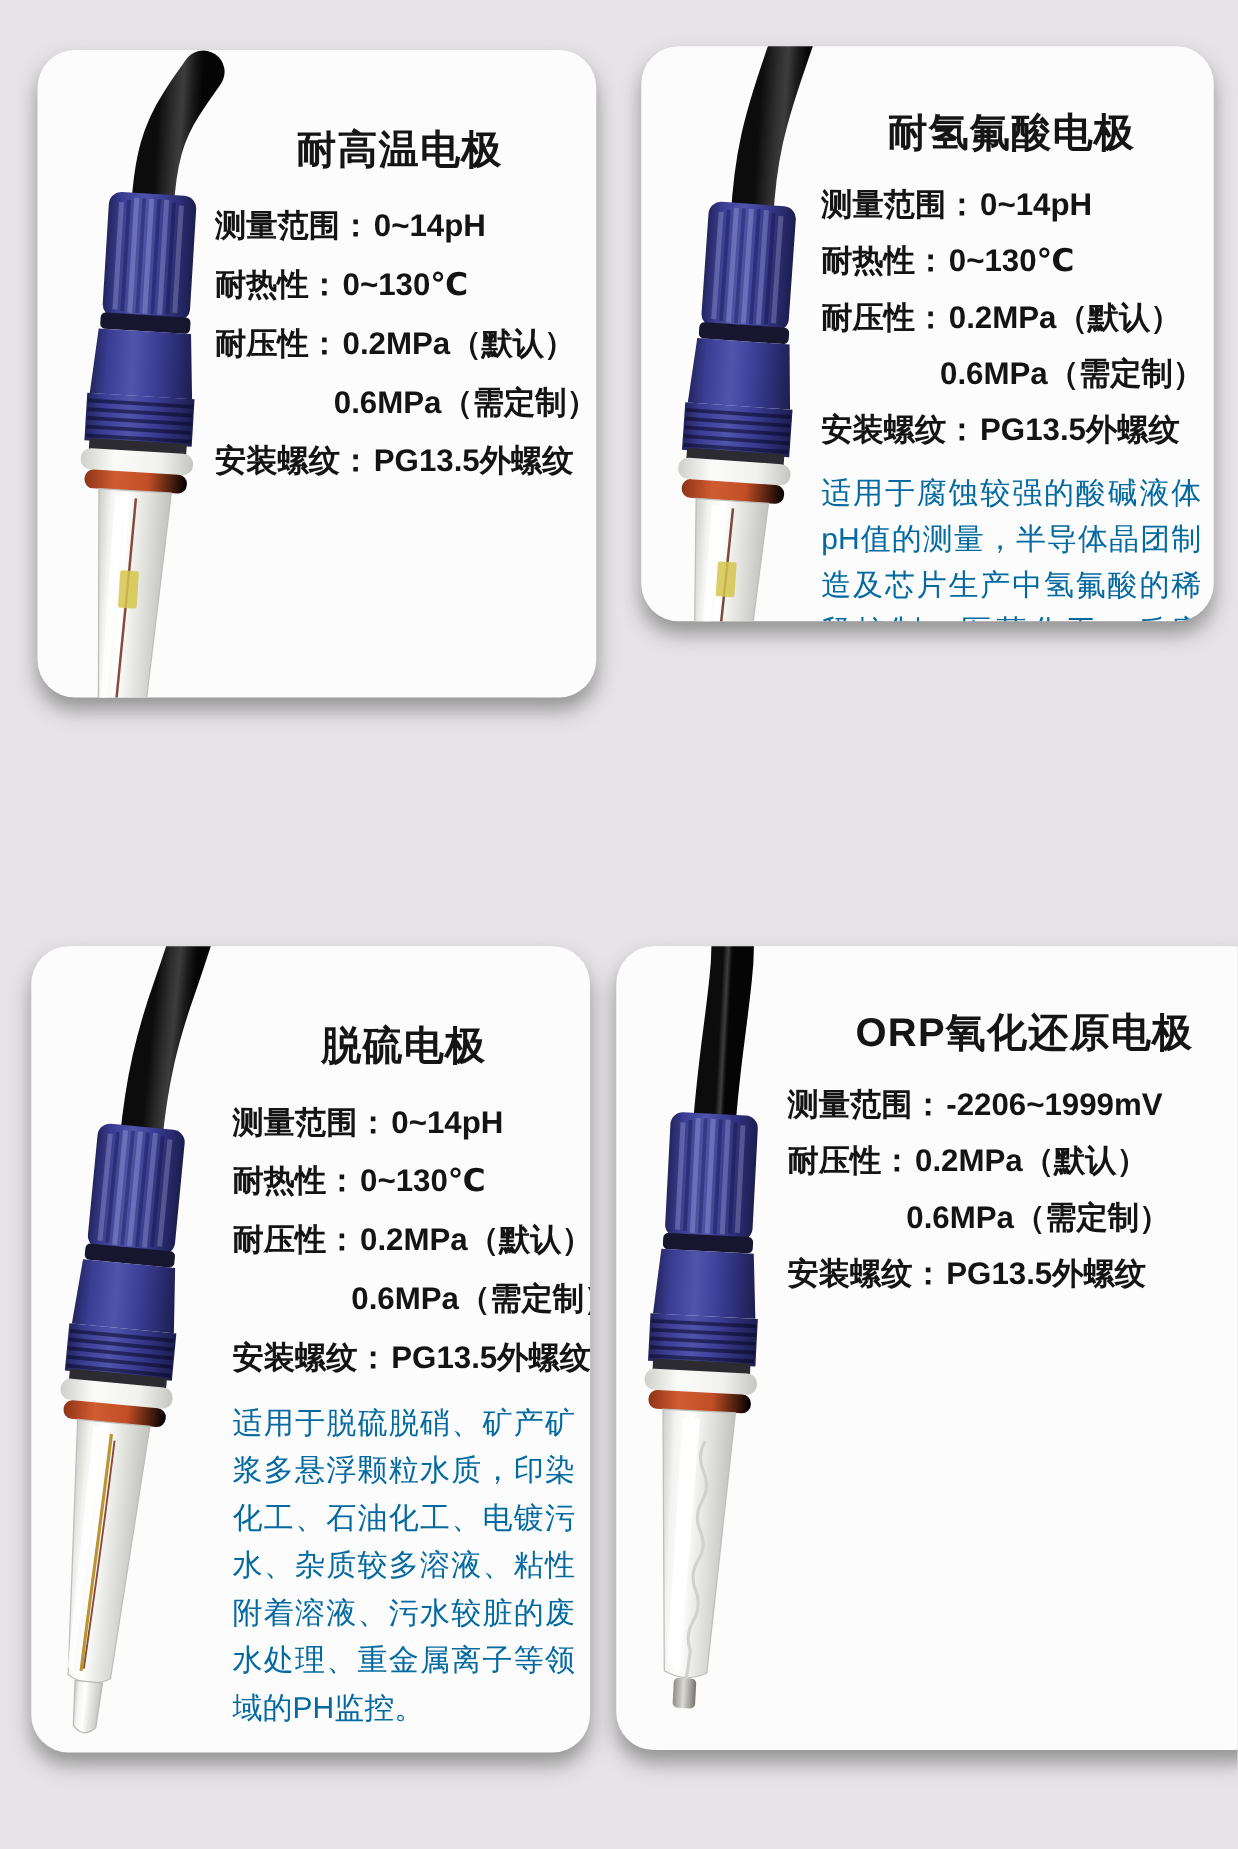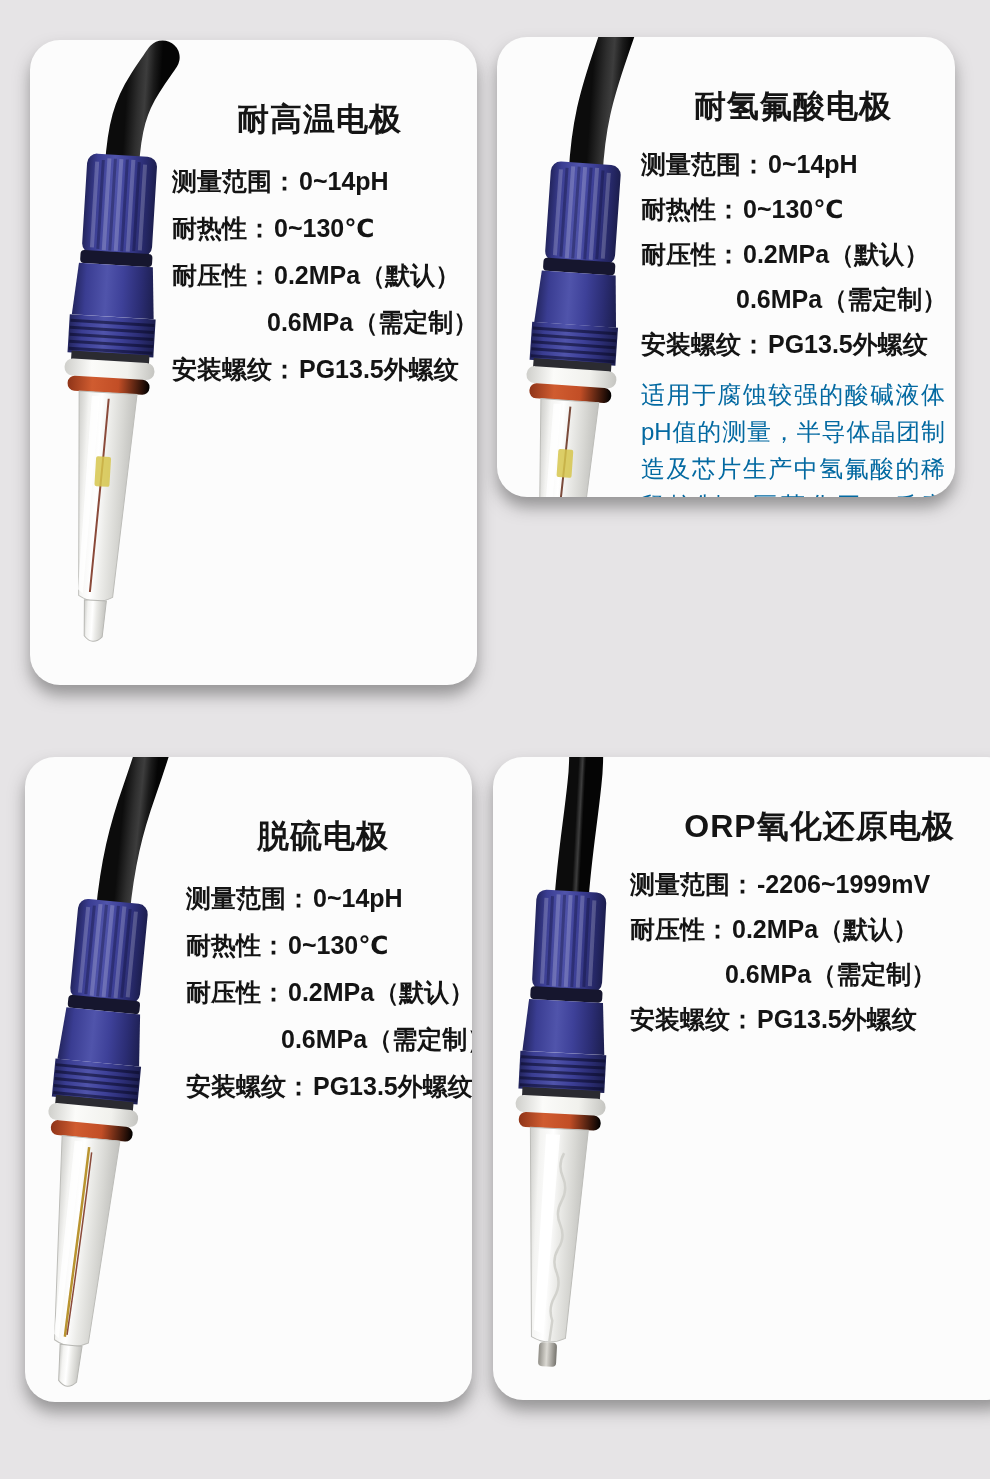--- a/index.html
+++ b/index.html
@@ -11,22 +11,22 @@
     color: #111;
     overflow: hidden;
   }
   .card {
     position: absolute;
     background: #fcfcfc;
     border-radius: 30px;
     box-shadow: 0 10px 16px rgba(70,70,70,.5);
     overflow: hidden;
   }
-  .card1 { left: 30px;  top: 40px;  width: 447px; height: 645px; }
-  .card2 { left: 497px; top: 37px;  width: 458px; height: 460px; }
+  .card1 { left: 30px;  top: 40px;  width: 447px; height: 518px; }
+  .card2 { left: 513px; top: 37px;  width: 458px; height: 460px; }
   .card3 { left: 25px;  top: 757px; width: 447px; height: 645px; padding-left: 28px; }
   .card4 { left: 493px; top: 757px; width: 524px; height: 643px; }
 
   .electrode { position: absolute; width: 190px; height: 680px; overflow: visible; transform-origin: 95px 260px; }
   .card1 .electrode { left: -8px;  top: -53px; transform: rotate(3.5deg); }
   .card2 .electrode { left: -12px; top: -42px; transform: rotate(4deg); }
   .card3 .electrode { left: -15px; top: -24px; transform: rotate(5.5deg); }
   .card4 .electrode { left: -21px; top: -34px; transform: rotate(3deg); }
 
   .text-col { position: relative; height: 100%; }
@@ -276,20 +276,21 @@
   </svg>
   <div class="text-col">
     <h2 class="title">脱硫电极</h2>
     <div class="specs">
       <div class="spec"><span class="sl">测量范围：</span><span class="sv">0~14pH</span></div>
       <div class="spec"><span class="sl">耐热性：</span><span class="sv">0~130℃</span></div>
       <div class="spec"><span class="sl">耐压性：</span><span class="sv">0.2MPa（默认）</span></div>
       <div class="spec indent"><span class="sv">0.6MPa（需定制）</span></div>
       <div class="spec"><span class="sl">安装螺纹：</span><span class="sv">PG13.5外螺纹</span></div>
     </div>
+    <p class="desc">适用于脱硫脱硝、矿产矿浆多悬浮颗粒水质，印染化工、石油化工、电镀污水、杂质较多溶液、粘性附着溶液、污水较脏的废水处理、重金属离子等领域的PH监控。</p>
   </div>
 </div>
 
 <div class="card card4">
   <svg class="electrode" viewBox="0 0 190 680">
     <g>
       <path d="M95,180 C96,130 100,100 102,60 C104,30 100,8 97,-12 L95,-30" fill="none" stroke="url(#gCable)" stroke-width="34" stroke-linecap="round"></path>
     </g>
     <g>
       <rect x="60" y="168" width="70" height="100" rx="10" fill="url(#gCap)"></rect>

